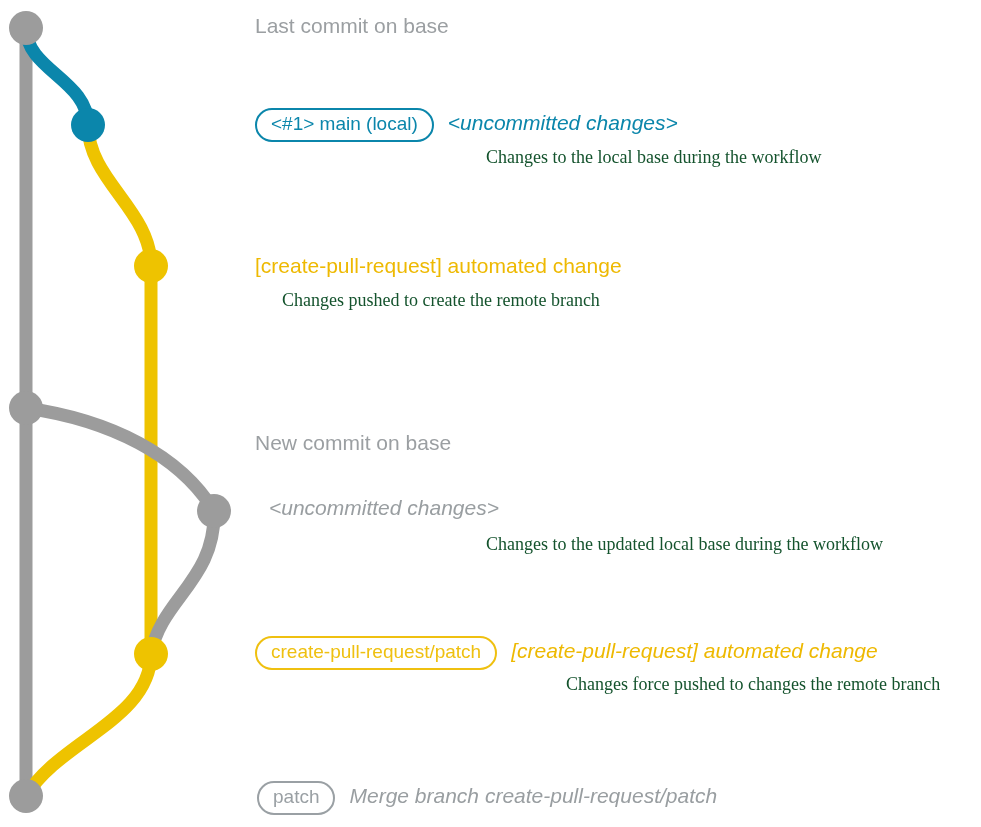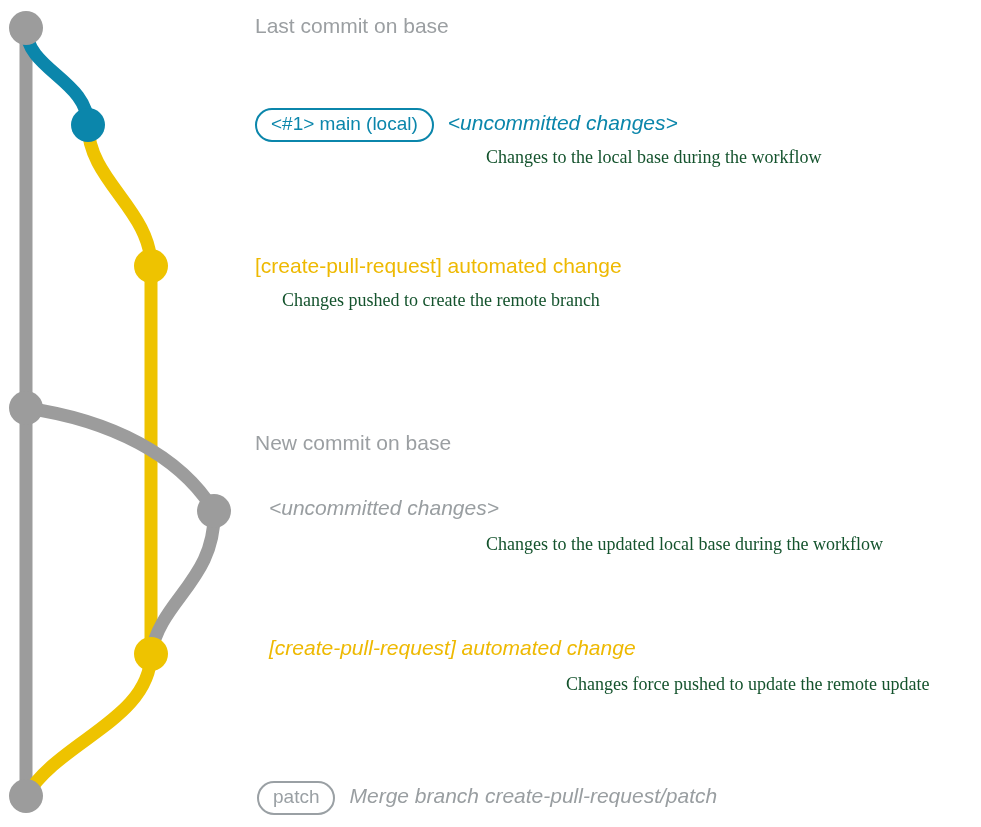--- a/index.html
+++ b/index.html
@@ -116,22 +116,23 @@
 
 <div class="headline gray" style="left:255px; top:397px;margin-top:34px;">New commit on base</div>
 
 <div class="row" style="left:255px; top:496px;">
   <span class="pill-gap"></span>
   <span class="subject gray">&lt;uncommitted changes&gt;</span>
 </div>
 <div class="note" style="left:486px; top:534px;">Changes to the updated local base during the workflow</div>
 
 <div class="row" style="left:255px; top:636px;">
+  <span class="pill yellow">create-pull-request/patch</span>
   <span class="pill-gap"></span>
   <span class="subject yellow">[create-pull-request] automated change</span>
 </div>
-<div class="note" style="left:566px; top:674px;">Changes force pushed to update the remote update</div>
+<div class="note" style="left:566px; top:674px;">Changes force pushed to changes the remote branch</div>
 
 <div class="row" style="left:257px; top:781px;">
   <span class="pill gray">patch</span>
   <span class="pill-gap"></span>
   <span class="subject gray">Merge branch create-pull-request/patch</span>
 </div>
 
 </body></html>

